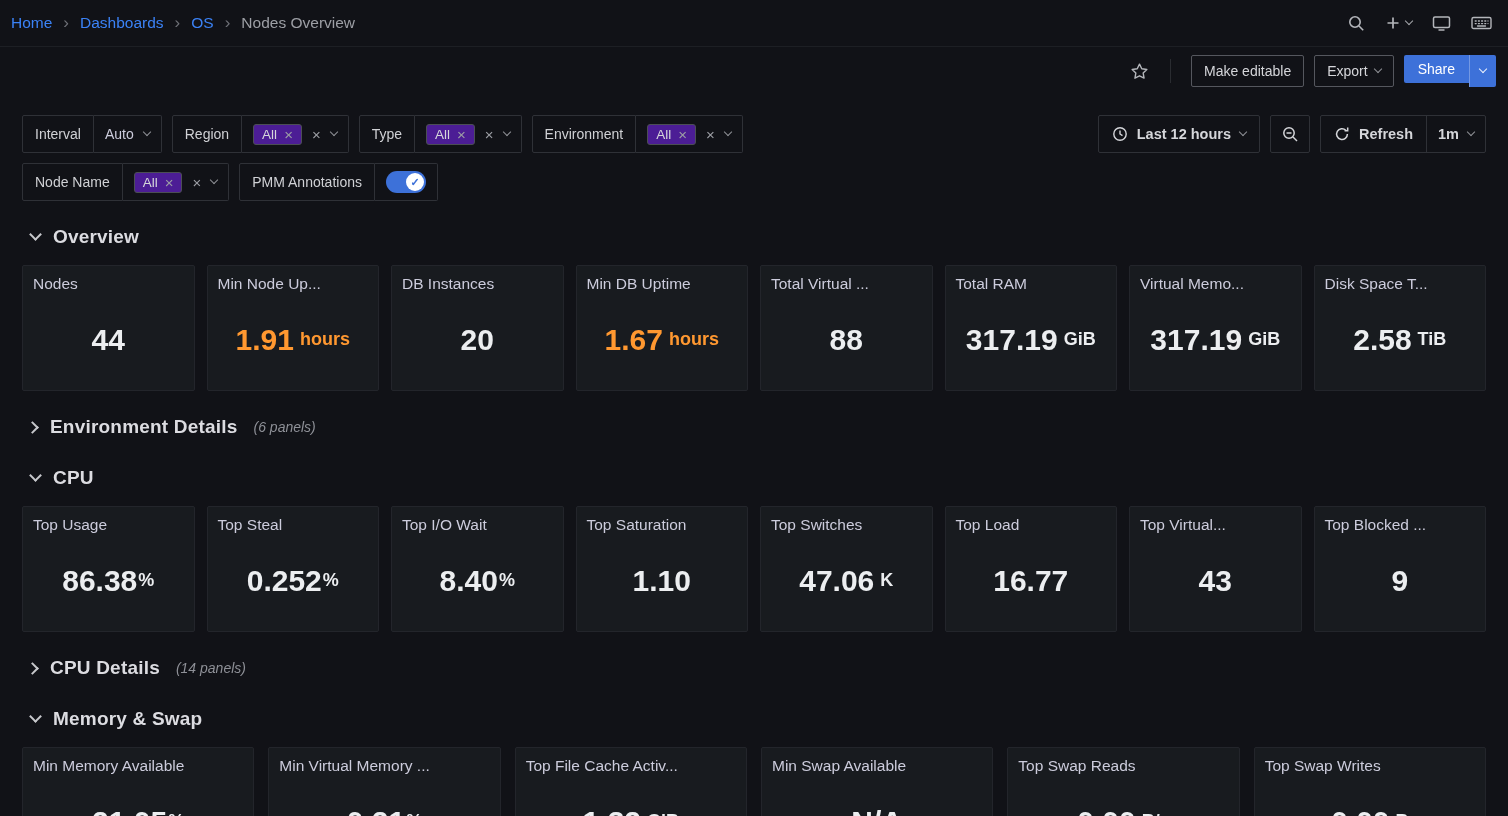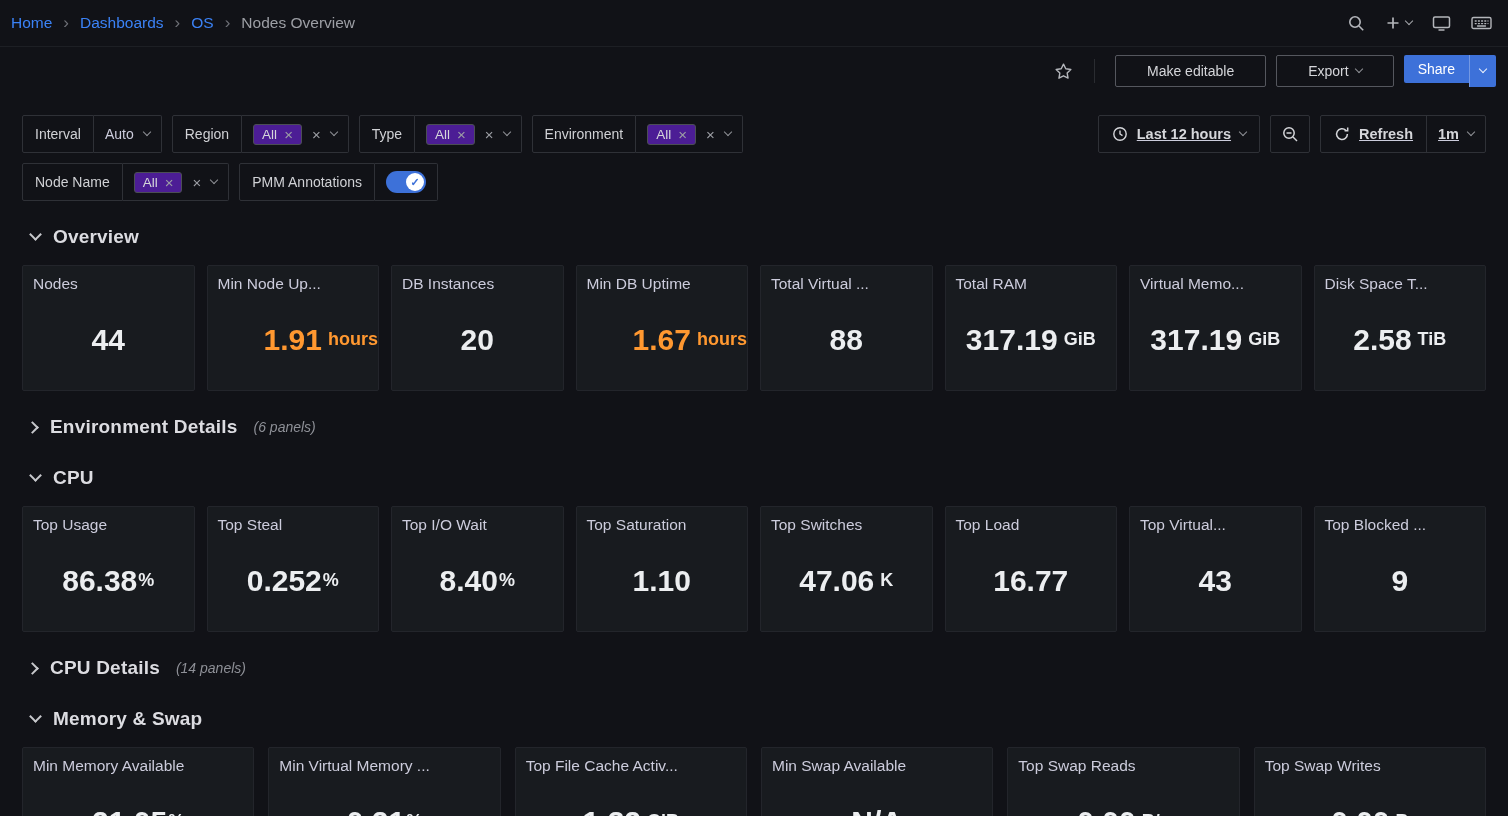--- a/index.html
+++ b/index.html
@@ -16,21 +16,21 @@
   .breadcrumb { display:flex; align-items:center; gap:11px; font-size:15.5px; }
   .bc-item { color:#3b82f6; cursor:pointer; }
   .bc-item.current { color:#9d9fa5; cursor:default; }
   .bc-sep { color:#6e7077; font-size:17px; line-height:1; padding-bottom:2px; }
   .topnav-right { display:flex; align-items:center; gap:20px; color:#b4b6bb; }
   .icon-btn { display:inline-flex; align-items:center; gap:5px; cursor:pointer; background:none; border:none; color:#b4b6bb; }
 
   
   .subbar { height:48px; display:flex; align-items:center; justify-content:flex-end; padding:0 12px; gap:10px; }
   .divider { width:1px; height:24px; background:#2a2c31; margin:0 10px; }
-  .btn { height:32px; display:inline-flex; align-items:center; gap:7px; padding:0 31px;
+  .btn { height:32px; display:inline-flex; align-items:center; gap:7px; padding:0 12px;
     border:1px solid #55575e; border-radius:2px; color:#d5d6da; font-size:14px;
     background:transparent; cursor:pointer; font-family:inherit; }
   .share-split { display:flex; }
   .btn-primary { background:#3d71d9; border:none; color:#fff; border-radius:2px 0 0 2px; height:28px;
     padding:0 14px; font-size:14px; display:inline-flex; align-items:center; cursor:pointer; font-family:inherit; }
   .btn-primary-caret { background:#3d71d9; width:27px; height:32px; display:flex; align-items:center;
     justify-content:center; border:none; border-left:1px solid rgba(255,255,255,0.28);
     border-radius:0 2px 2px 0; color:#fff; cursor:pointer; }
 
   
@@ -52,21 +52,21 @@
     padding:2px 8px; font-size:13.5px; color:#d5d6da; background:#4c1d95; cursor:pointer; }
   .chip-x, .x { color:#9d9fa5; font-size:15px; line-height:1; cursor:pointer; }
 
   .toggle { width:40px; height:22px; border-radius:11px; background:#3d71d9; position:relative;
     display:inline-block; cursor:pointer; }
   .knob { position:absolute; right:2px; top:2px; width:18px; height:18px; border-radius:50%;
     background:#fff; color:#3d71d9; display:flex; align-items:center; justify-content:center;
     font-size:11px; font-weight:700; }
 
   
-  .time-controls { display:flex; gap:10px;text-decoration:underline; }
+  .time-controls { display:flex; gap:10px; }
   .tbtn { height:38px; display:flex; align-items:center; gap:9px; padding:0 13px;
     border:1px solid #2f3137; border-radius:2px; font-size:14.5px; color:#d5d6da; font-weight:600;
     background:transparent; cursor:pointer; font-family:inherit; }
   .tbtn.icon-only { padding:0 10px; }
   .refresh-group { display:flex; height:38px; border:1px solid #2f3137; border-radius:2px; }
   .refresh-left, .refresh-right { display:flex; align-items:center; gap:9px; background:none; border:none;
     color:#d5d6da; font-size:14.5px; font-weight:600; cursor:pointer; font-family:inherit; }
   .refresh-left { padding:0 13px; }
   .refresh-right { padding:0 11px; border-left:1px solid #2f3137; }
 
@@ -83,21 +83,21 @@
   .grid8 { grid-template-columns:repeat(8,1fr); gap:12px; }
   .grid6 { grid-template-columns:repeat(6,1fr); gap:14px; }
   .panel { background:#181b1f; border:1px solid #23252b; border-radius:2px; height:126px;
     position:relative; overflow:hidden; display:flex; flex-direction:column; }
   .panel-title { padding:9px 10px 0; font-size:15.5px; color:#ccccdc; white-space:nowrap; overflow:hidden; cursor:pointer; }
   .panel-value { flex:1; display:flex; align-items:baseline; justify-content:center; align-items:center;
     font-weight:700; color:#eceef0; padding-bottom:4px; }
   .panel-value .num { font-size:30px; }
   .panel-value .unit { font-size:18px; margin-left:6px; }
   .panel-value .unit.pct { margin-left:1px; }
-  .panel-value.orange { color:#ff9830;justify-content:flex-end; }
+  .panel-value.orange { color:#ff9830; }
   .spark { position:absolute; top:64px; left:0; width:100%; height:44px; pointer-events:none; }
 </style>
 </head>
 <body>
 
 <header class="topnav">
   <nav class="breadcrumb">
     <span class="bc-item">Home</span>
     <span class="bc-sep">›</span>
     <span class="bc-item">Dashboards</span>

